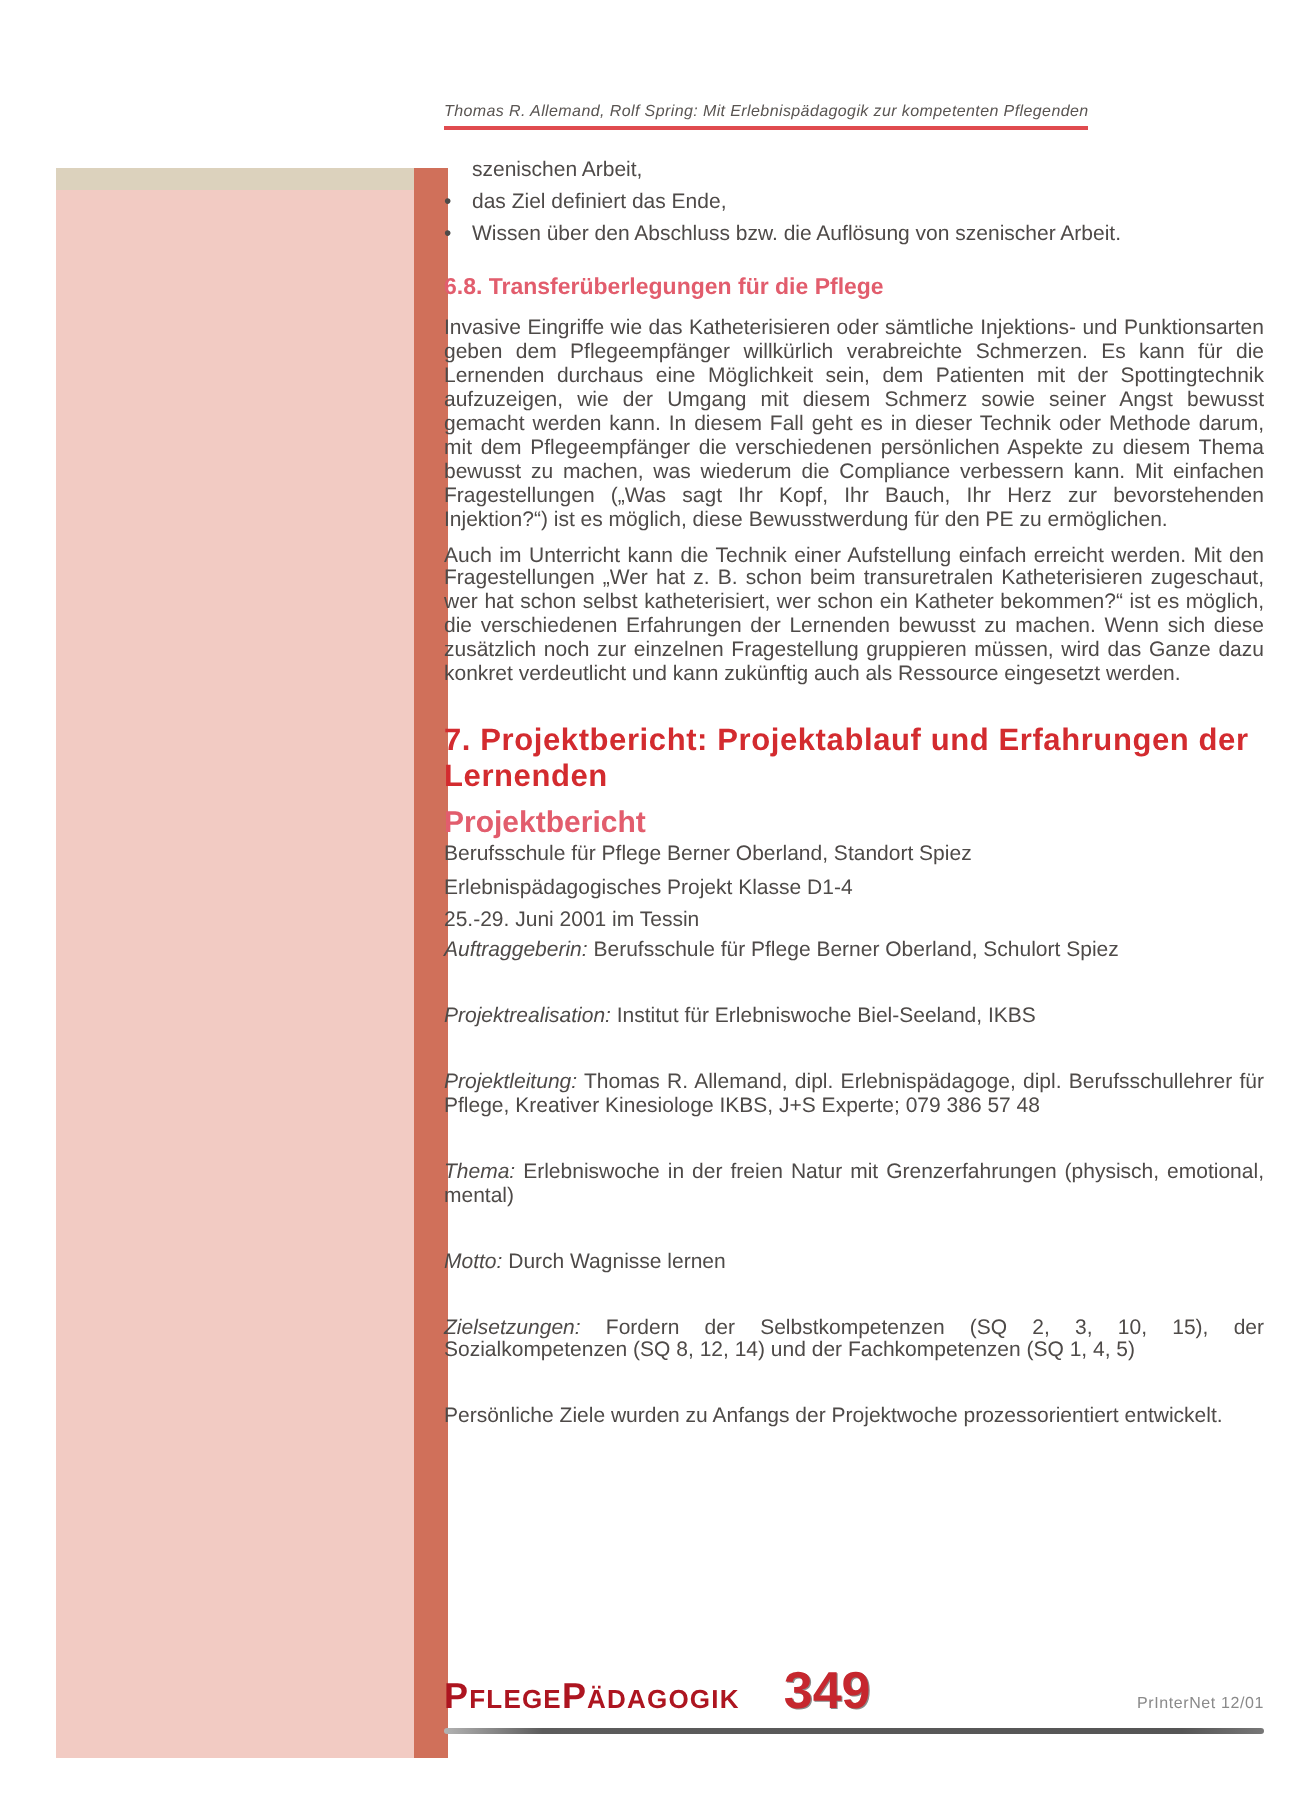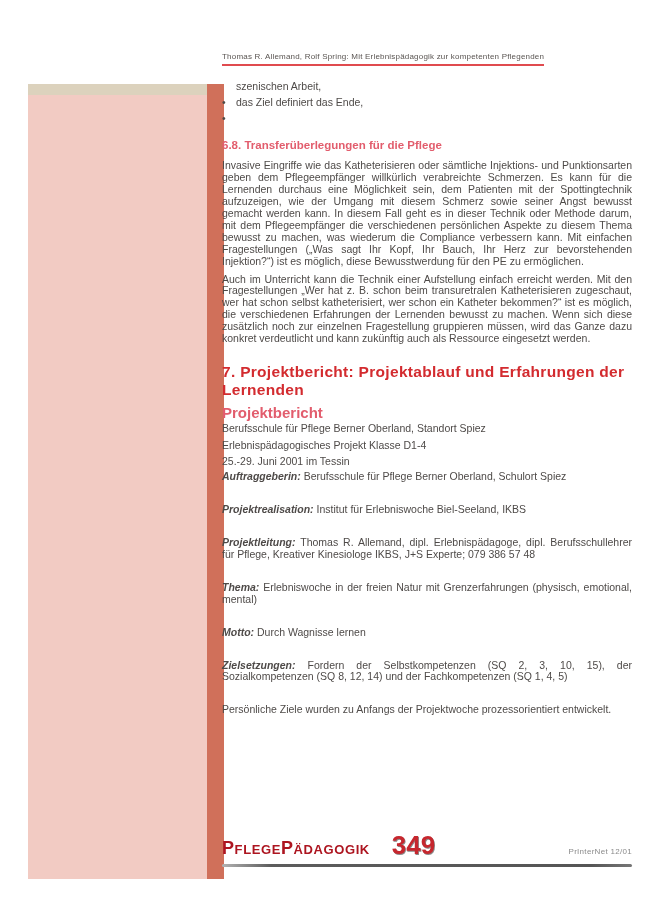--- a/index.html
+++ b/index.html
@@ -36,20 +36,21 @@
     font-size:10.5px; line-height:11.9px;
   }
 
   .running-header {
     display:inline-block;
     font-size:8px; line-height:9px; letter-spacing:0.2px;
     color:#5a5552;
     padding-bottom:3px;
     border-bottom:2px solid #e04b4f;
     margin-bottom:13px;
+    font-style:italic;
   }
 
   .intro-list { line-height:15.8px; }
   .intro-cont { padding-left:14px; }
   .intro-item { display:flex; }
   .bullet-marker { width:14px; flex:0 0 14px; }
 
   .h68 {
     margin-top:13px;
     font-size:11.5px; font-weight:bold;
@@ -71,21 +72,21 @@
     font-size:15px; font-weight:bold;
     color:#e25d6d; line-height:13px;
   }
   .sub1 { margin-top:6px; }
   .sub2 { margin-top:14px; }
 
   .project-line { margin-top:4.5px; line-height:11.9px; }
 
   .entry { margin-top:21px; text-align:justify; }
   .entry.first { margin-top:3px; }
-  .entry-label { font-weight:bold; font-style:italic; }
+  .entry-label { font-weight:normal; font-style:italic; }
 
   .closing { margin-top:21px; text-align:justify; }
 
   
   .footer {
     position:absolute; left:222px; top:830px; width:410px;
   }
   .footer-row {
     display:flex; align-items:baseline;
   }
@@ -126,20 +127,21 @@
     <div class="running-header">Thomas R. Allemand, Rolf Spring: Mit Erlebnispädagogik zur kompetenten Pflegenden</div>
 
     <div class="intro-list">
       <div class="intro-cont">szenischen Arbeit,</div>
       <div class="intro-item">
         <span class="bullet-marker">•</span>
         <span>das Ziel definiert das Ende,</span>
       </div>
       <div class="intro-item">
         <span class="bullet-marker">•</span>
+        <span>Wissen über den Abschluss bzw. die Auflösung von szenischer Arbeit.</span>
       </div>
     </div>
 
     <div class="h68">6.8. Transferüberlegungen für die Pflege</div>
     <div class="para">Invasive Eingriffe wie das Katheterisieren oder sämtliche Injektions- und Punktionsarten geben dem Pflegeempfänger willkürlich verabreichte Schmerzen. Es kann für die Lernenden durchaus eine Möglichkeit sein, dem Patienten mit der Spottingtechnik aufzuzeigen, wie der Umgang mit diesem Schmerz sowie seiner Angst bewusst gemacht werden kann. In diesem Fall geht es in dieser Technik oder Methode darum, mit dem Pflegeempfänger die verschiedenen persönlichen Aspekte zu diesem Thema bewusst zu machen, was wiederum die Compliance verbessern kann. Mit einfachen Fragestellungen („Was sagt Ihr Kopf, Ihr Bauch, Ihr Herz zur bevorstehenden Injektion?“) ist es möglich, diese Bewusstwerdung für den PE zu ermöglichen.</div>
     <div class="para">Auch im Unterricht kann die Technik einer Aufstellung einfach erreicht werden. Mit den Fragestellungen „Wer hat z. B. schon beim transuretralen Katheterisieren zugeschaut, wer hat schon selbst katheterisiert, wer schon ein Katheter bekommen?“ ist es möglich, die verschiedenen Erfahrungen der Lernenden bewusst zu machen. Wenn sich diese zusätzlich noch zur einzelnen Fragestellung gruppieren müssen, wird das Ganze dazu konkret verdeutlicht und kann zukünftig auch als Ressource eingesetzt werden.</div>
 
     <div class="h7">7. Projektbericht: Projektablauf und Erfahrungen der Lernenden</div>
 
     <div class="subheading sub1">Projektbericht</div>

